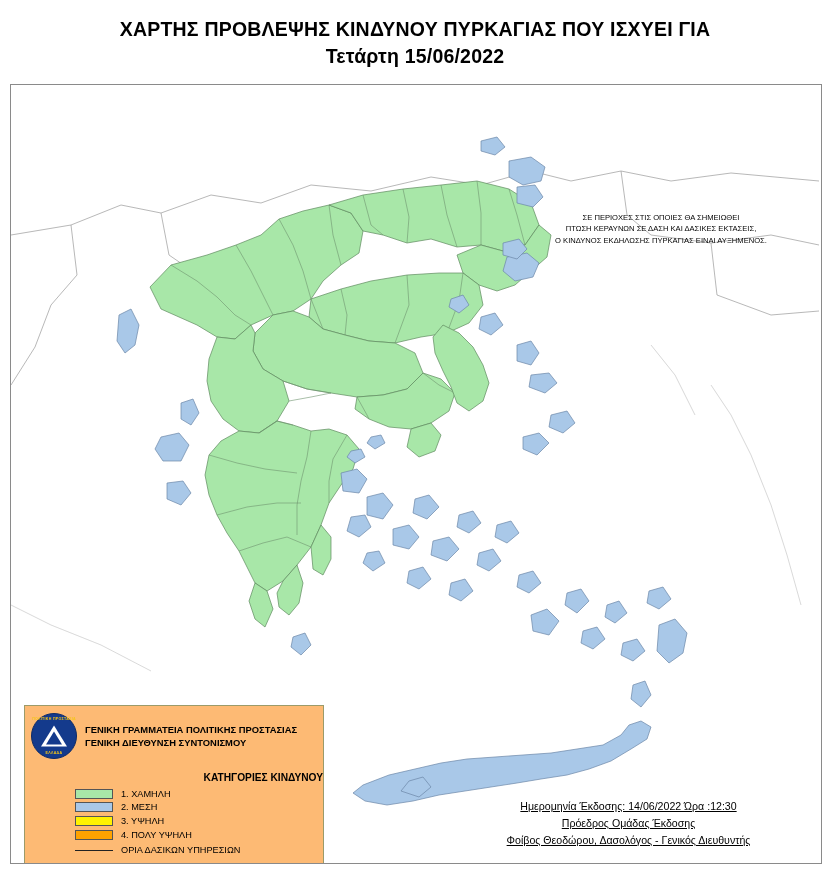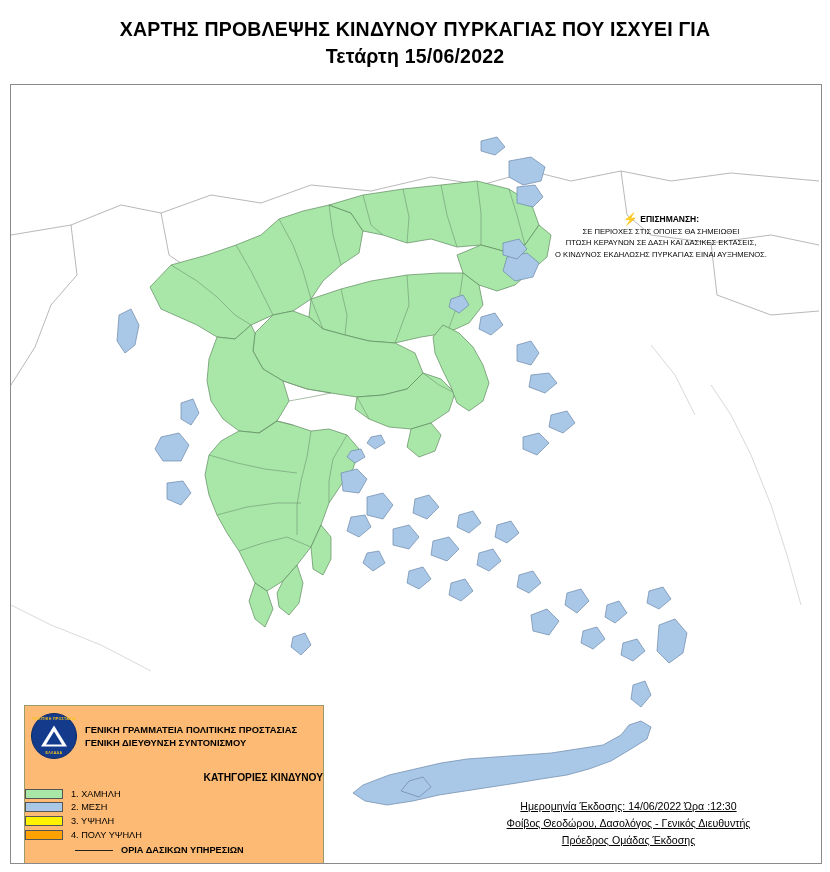--- a/index.html
+++ b/index.html
@@ -142,20 +142,21 @@
     line-height: 13px;
   }
   .legend-title {
     text-align: right;
     font-size: 10.2px;
     font-weight: bold;
     margin-top: 11px;
     margin-bottom: 4px;
   }
   .legend-rows {
+    padding-left: 50px;
   }
   .legend-row {
     display: flex;
     align-items: center;
     height: 13.6px;
   }
   .legend-swatch {
     width: 38px;
     height: 10px;
     border: 1px solid #555;
@@ -165,21 +166,20 @@
   .legend-label {
     margin-left: 8px;
     font-size: 9.2px;
     white-space: nowrap;
   }
   .legend-line-row {
     display: flex;
     align-items: center;
     margin-top: 4px;
     padding-left: 50px;
-    font-weight: bold;
   }
   .legend-line {
     width: 38px;
     height: 0;
     border-top: 1.6px solid #222;
     flex: 0 0 38px;
   }
 
   
   .credits {
@@ -337,24 +337,20 @@
       </g>
 
       <g class="ln" opacity="0.55">
         <path d="M700,300 L720,330 L740,370 L760,420 L776,470 L790,520"></path>
         <path d="M640,260 L664,290 L684,330"></path>
         <path d="M0,520 L40,540 L90,560 L140,586"></path>
       </g>
     </svg>
 
     <div class="notice">
-      <div class="notice-head">
-        <span class="bolt">⚡</span>
-        <span>ΕΠΙΣΗΜΑΝΣΗ:</span>
-      </div>
       <div class="notice-body">
         <div>ΣΕ ΠΕΡΙΟΧΕΣ ΣΤΙΣ ΟΠΟΙΕΣ ΘΑ ΣΗΜΕΙΩΘΕΙ</div>
         <div>ΠΤΩΣΗ ΚΕΡΑΥΝΩΝ ΣΕ ΔΑΣΗ ΚΑΙ ΔΑΣΙΚΕΣ ΕΚΤΑΣΕΙΣ,</div>
         <div>Ο ΚΙΝΔΥΝΟΣ ΕΚΔΗΛΩΣΗΣ ΠΥΡΚΑΓΙΑΣ ΕΙΝΑΙ ΑΥΞΗΜΕΝΟΣ.</div>
       </div>
     </div>
 
     <div class="legend">
       <div class="legend-header">
         <div class="gscp-logo">
@@ -391,18 +387,18 @@
       </div>
 
       <div class="legend-line-row">
         <span class="legend-line"></span>
         <span class="legend-label">ΟΡΙΑ ΔΑΣΙΚΩΝ ΥΠΗΡΕΣΙΩΝ</span>
       </div>
     </div>
 
     <div class="credits">
       <div class="row">Ημερομηνία Έκδοσης: 14/06/2022  Ώρα :12:30</div>
+      <div class="row">Πρόεδρος Ομάδας Έκδοσης</div>
       <div class="row">Φοίβος Θεοδώρου, Δασολόγος - Γενικός Διευθυντής</div>
-      <div class="row">Πρόεδρος Ομάδας Έκδοσης</div>
     </div>
 
   </div>
 </div>
 
 </body></html>

